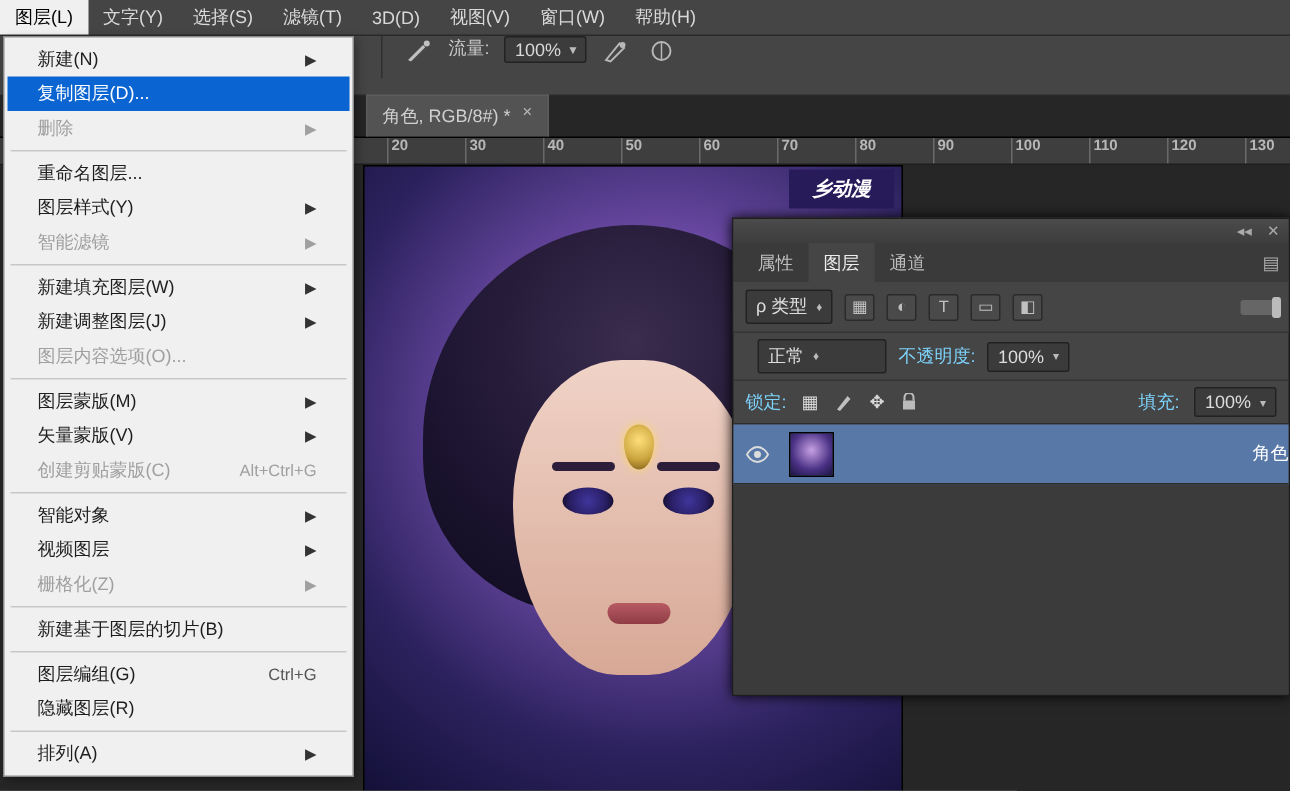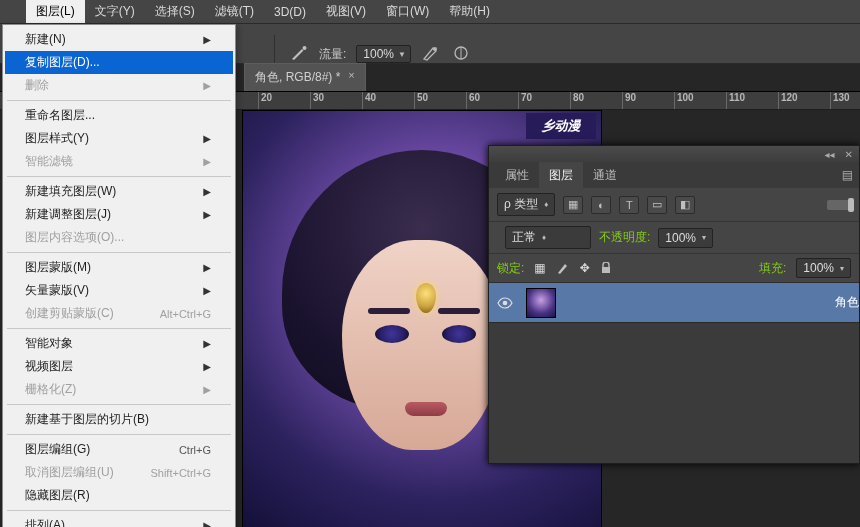--- a/index.html
+++ b/index.html
@@ -18,26 +18,26 @@
     --panel-head:#3a3a3a;
     --input-bg:#4a4a4a;
     --ruler:#3e3e3e;
     --border:#2a2a2a;
   }
   *{box-sizing:border-box;font-family:"Microsoft YaHei",Tahoma,Arial,sans-serif;}
   html,body{margin:0;padding:0;background:var(--bg);width:860px;height:527px;overflow:hidden;color:var(--text-light);}
   body{font-size:12px;}
 
   
-  .menubar{background:var(--panel);height:24px;display:flex;align-items:stretch;border-bottom:1px solid var(--border);padding-left:26px;}
+  .menubar{background:var(--panel);height:24px;display:flex;align-items:stretch;border-bottom:1px solid var(--border);}
   .menubar .mi{padding:0 10px;display:flex;align-items:center;color:#d9d9d9;cursor:default;font-size:12px;}
   .menubar .mi.active{background:var(--menu-bg);color:#000;}
 
   
-  .optrow{height:40px;background:var(--panel);border-bottom:1px solid var(--border);display:flex;align-items:flex-end;gap:10px;padding:0 20px;}
+  .optrow{height:40px;background:var(--panel);border-bottom:1px solid var(--border);display:flex;align-items:flex-start;gap:10px;padding:0 0;}
   .ico{width:20px;height:20px;display:flex;align-items:center;justify-content:center;color:#c9c9c9;}
   .divider-v{width:1px;height:28px;background:#2f2f2f;margin:0 4px;}
   .opt-label{font-size:12px;color:#c9c9c9;}
   .opt-field{display:inline-flex;align-items:center;background:#3c3c3c;border:1px solid #222;border-radius:2px;padding:1px 4px 1px 6px;}
   .opt-field .caret{margin-left:4px;font-size:8px;color:#bbb;}
 
   
   .doctabs{background:var(--bg-darker);height:28px;display:flex;align-items:flex-end;border-bottom:1px solid #000;}
   .doctab{display:flex;padding:5px 10px;background:var(--bg);color:#d0d0d0;font-size:12px;gap:8px;margin-left:4px;border:1px solid #5d5d5d;border-bottom:none;}
   .close-x{font-family:sans-serif;font-size:11px;color:#bbb;}
@@ -80,21 +80,21 @@
   .lp-tab{padding:5px 10px 4px;color:#bdbdbd;font-size:12px;}
   .lp-tab.active{background:var(--panel);color:#eee;}
   .lp-menu-ico{margin-left:auto;margin-right:6px;color:#aaa;font-size:12px;align-self:center;}
   .lp-filterrow{display:flex;align-items:center;padding:5px 8px;gap:8px;background:var(--panel);border-bottom:1px solid #343434;}
   .lp-select{display:inline-flex;align-items:center;background:#3b3b3b;border:1px solid #222;border-radius:2px;padding:2px 6px;gap:6px;font-size:12px;color:#ddd;}
   .lp-select .sc{font-size:8px;color:#bbb;}
   .lp-iconbtn{width:20px;height:18px;border:1px solid #2b2b2b;background:#4a4a4a;display:flex;align-items:center;justify-content:center;border-radius:2px;color:#c0c0c0;font-size:11px;}
   .togglebar{width:24px;height:10px;background:#666;border-radius:2px;position:relative;margin-left:auto;}
   .togglebar::after{content:"";position:absolute;right:-3px;top:-2px;width:6px;height:14px;background:#bbb;border-radius:2px;}
   .lp-blend{display:flex;align-items:center;padding:4px 16px;gap:8px;border-bottom:1px solid #343434;}
-  .lp-label{font-size:12px;color:#84cc16;}
+  .lp-label{font-size:12px;color:#7dd3fc;}
   .lp-lock{display:flex;align-items:center;padding:4px 8px;gap:10px;border-bottom:1px solid #2d2d2d;}
   .lp-contents{background:#3b3b3b;min-height:180px;text-align:right;}
   .layer-row{display:flex;align-items:center;height:40px;background:#5878a8;border-bottom:1px solid #2a2a2a;}
   .vis-toggle{width:32px;display:flex;justify-content:center;color:#d8d8d8;}
   .thumb-cell{width:40px;display:flex;justify-content:center;}
   .thumb{width:30px;height:30px;border:1px solid #000;background:radial-gradient(circle at 50% 40%,#c6a0e4,#4a3184 60%,#1b1440);}
   .layer-name{flex:1;padding-left:8px;color:#fff;font-size:12px;}
   svg{display:block;}
 </style>
 </head>
@@ -269,24 +269,20 @@
     </div>
     <div class="msep"></div>
     <div class="mrow">
       <span>新建基于图层的切片(B)</span>
     </div>
     <div class="msep"></div>
     <div class="mrow">
       <span>图层编组(G)</span>
       <span class="shortcut">Ctrl+G</span>
     </div>
-    <div class="mrow disabled">
-      <span>取消图层编组(U)</span>
-      <span class="shortcut">Shift+Ctrl+G</span>
-    </div>
     <div class="mrow">
       <span>隐藏图层(R)</span>
     </div>
     <div class="msep"></div>
     <div class="mrow">
       <span>排列(A)</span>
       <span class="arrow">▶</span>
     </div>
   </div>
 

